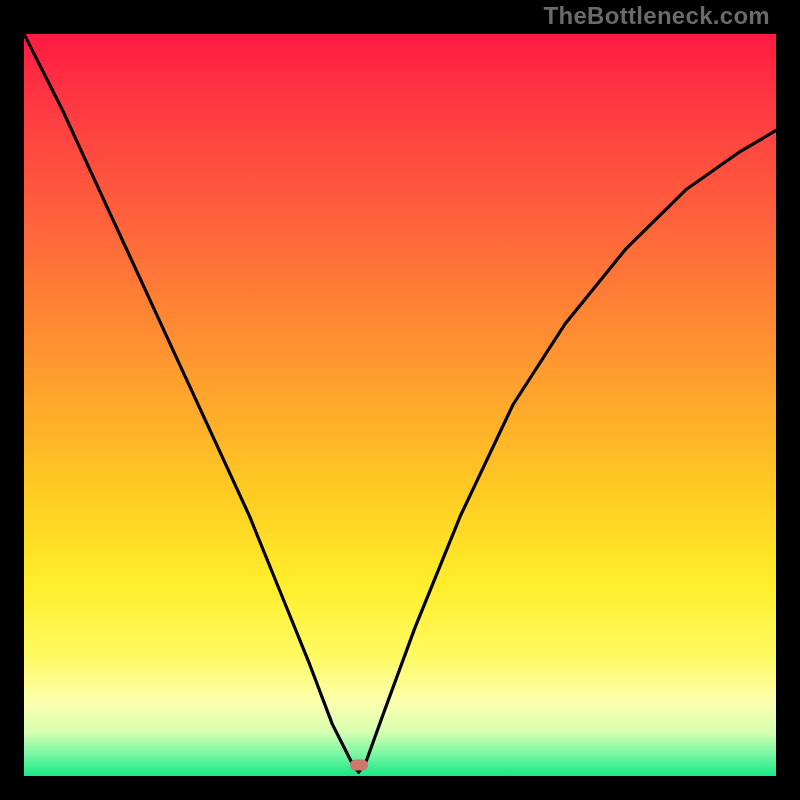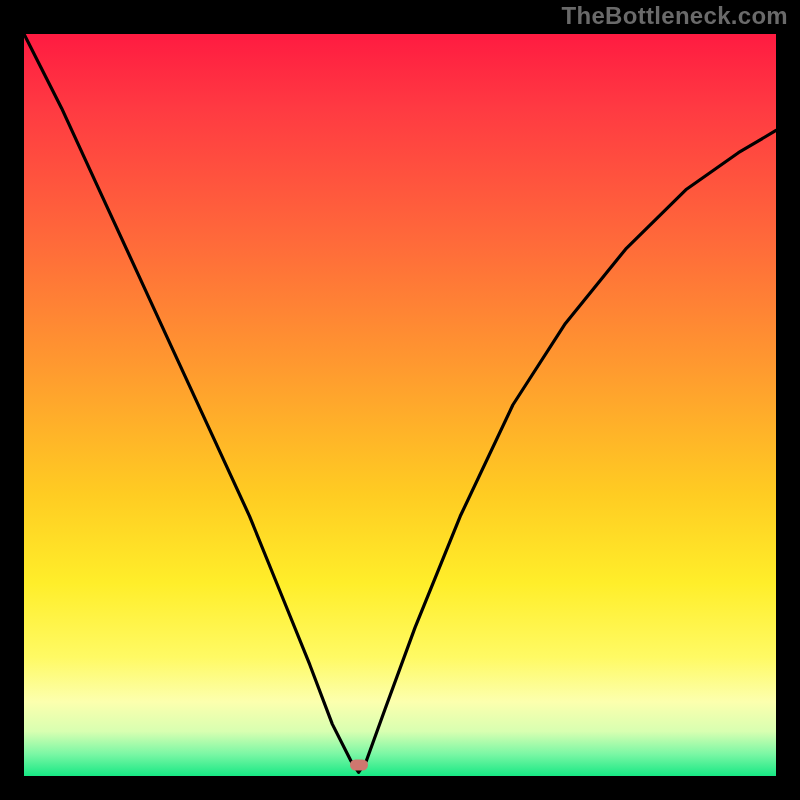--- a/index.html
+++ b/index.html
@@ -11,21 +11,21 @@
   .stage {
     position: relative;
     width: 800px;
     height: 800px;
     background: #000;
     overflow: hidden;
   }
   .watermark {
     position: absolute;
     top: 2px;
-    right: 12px;
+    right: 30px;
     color: #6a6a6a;
     font-size: 24px;
     font-weight: 600;
     letter-spacing: 0.3px;
     z-index: 5;
     user-select: none;
   }
   .plot-frame {
     position: absolute;
     left: 24px;

